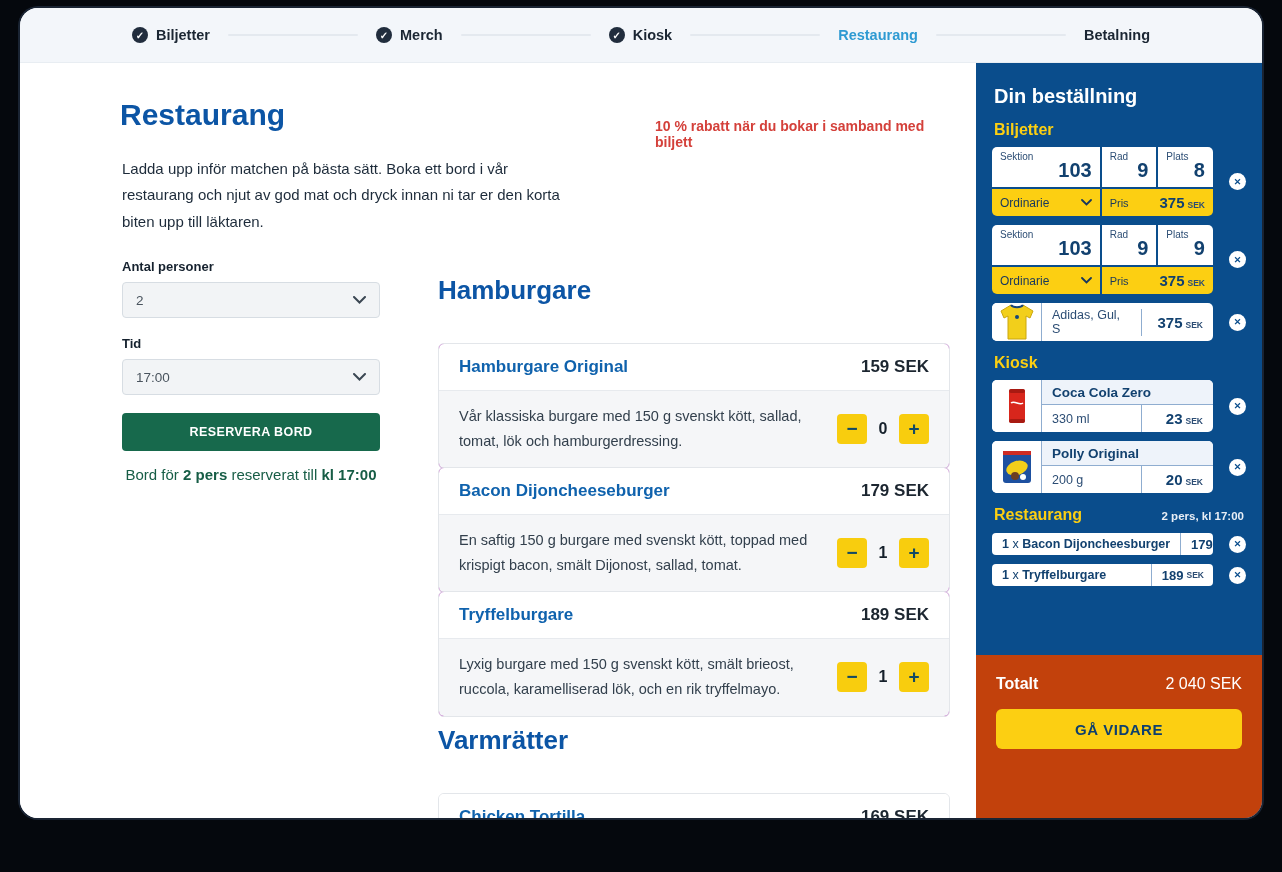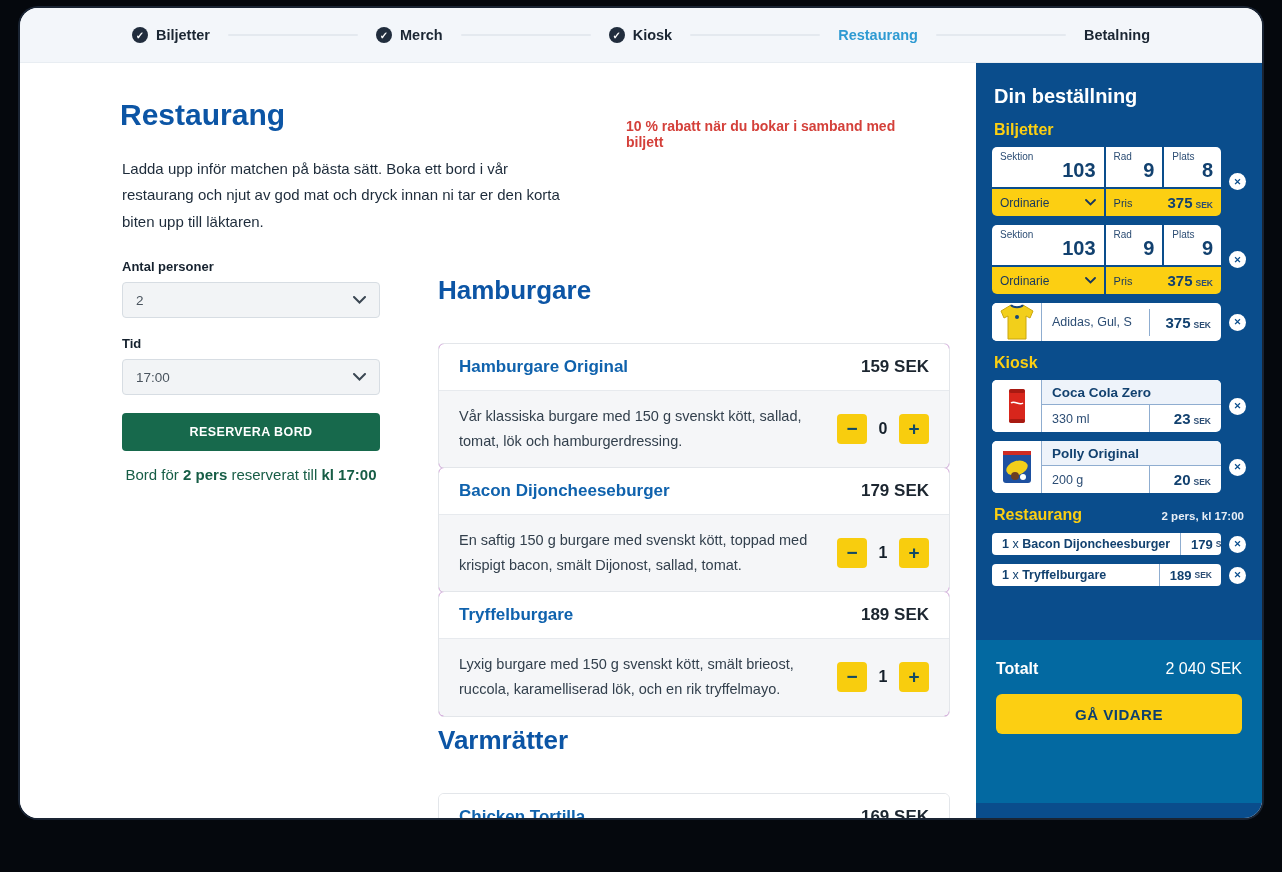--- a/index.html
+++ b/index.html
@@ -19,21 +19,21 @@
   .step-label { font-size:14.5px; font-weight:bold; color:#1b2633; }
   .step.active .step-label { color:#2e9ad2; }
   .check-circle {
     width:16px; height:16px; border-radius:50%; background:#212d3d; color:#ffffff;
     font-size:10px; font-weight:bold; display:flex; align-items:center; justify-content:center;
   }
   .connector { flex:1; height:2px; background:#e4e9ef; margin:0 18px; border-radius:1px; }
   
   .main { position:absolute; left:0; top:55px; width:956px; bottom:0; background:#fff; }
   .page-title { position:absolute; left:100px; top:35px; font-size:30px; font-weight:bold; color:#0c55a5; }
-  .discount-note { position:absolute; left:606px; top:55px; width:300px; font-size:14px; font-weight:bold; color:#d4403a; }
+  .discount-note { position:absolute; left:635px; top:55px; width:300px; font-size:14px; font-weight:bold; color:#d4403a; }
   .intro { position:absolute; left:102px; top:93px; width:452px; font-size:15px; line-height:1.75; color:#1d2b3a; }
   
   .booking { position:absolute; left:102px; top:196px; width:258px; }
   .field-label { font-size:13px; font-weight:bold; color:#15212e; margin-bottom:8px; }
   .select {
     height:36px; background:#f2f4f6; border:1px solid #d7dde3; border-radius:4px;
     display:flex; align-items:center; justify-content:space-between;
     padding:0 13px; margin-bottom:18px; cursor:pointer;
   }
   .select-value { font-size:13.5px; color:#4a545e; }
@@ -69,21 +69,21 @@
   .qty-btn {
     width:30px; height:30px; background:#f8cd0e; border:none; border-radius:4px;
     color:#134a63; font-size:19px; font-weight:bold; line-height:28px;
     display:flex; align-items:center; justify-content:center; cursor:pointer;
   }
   .qty-val { font-size:16px; font-weight:bold; color:#15202b; min-width:10px; text-align:center; }
   
   .sidebar { position:absolute; left:956px; top:55px; width:286px; bottom:0; background:#0a4d8c; padding:14px 16px; }
   .cart-title { font-size:20px; font-weight:bold; color:#ffffff; margin:8px 0 0 2px; }
   .cart-section-heading { font-size:16px; font-weight:bold; color:#fccf12; margin:13px 0 8px 2px; }
-  .cart-row { display:flex; align-items:center; gap:8px; margin-bottom:9px; }
+  .cart-row { display:flex; align-items:center; gap:16px; margin-bottom:9px; }
   .remove-btn {
     width:17px; height:17px; min-width:17px; border-radius:50%; background:#ffffff;
     color:#0a4d8c; font-size:9px; font-weight:bold;
     display:flex; align-items:center; justify-content:center; cursor:pointer;
   }
   
   .ticket-card { flex:1; border-radius:5px; overflow:hidden; }
   .ticket-top { display:grid; grid-template-columns:1.9fr 1fr 1fr; background:#ffffff; }
   .ticket-cell { padding:4px 8px 5px; border-left:2px solid #0a4d8c; }
   .ticket-cell:first-child { border-left:none; }
@@ -106,21 +106,21 @@
   .product-details { flex:1; padding:5px 10px; font-size:12.5px; color:#2c4d74; }
   .product-price-cell { display:flex; align-items:baseline; justify-content:flex-end; gap:3px; min-width:72px; padding:5px 10px; border-left:1px solid #8fadd0; }
   
   .rest-heading-row { display:flex; align-items:baseline; justify-content:space-between; margin:13px 2px 9px; }
   .rest-meta { font-size:11.5px; font-weight:bold; color:#e8eef6; }
   .rest-line { flex:1; display:flex; align-items:center; background:#ffffff; border-radius:4px; overflow:hidden; height:22px; }
   .rest-line-name { flex:1; padding:0 10px; font-size:12.5px; color:#12416f; white-space:nowrap; }
   .rest-line-name b { font-weight:bold; }
   .rest-line-price { display:flex; align-items:baseline; justify-content:flex-end; gap:3px; padding:0 9px; border-left:1px solid #8fadd0; min-width:62px; height:100%; align-items:center; }
   
-  .sidebar-bottom { position:absolute; left:0; right:0; bottom:15px; height:163px; background:#0369a1; padding:20px 20px; }
+  .sidebar-bottom { position:absolute; left:0; right:0; bottom:0; height:163px; background:#c2410c; padding:20px 20px; }
   .total-row { display:flex; align-items:center; justify-content:space-between; margin-bottom:16px; }
   .total-label { font-size:16px; font-weight:bold; color:#ffffff; }
   .total-value { font-size:16px; color:#ffffff; }
   .btn-cta {
     width:100%; height:40px; background:#fccf12; border:none; border-radius:6px;
     color:#0d3f6e; font-size:15px; font-weight:bold; letter-spacing:0.5px;
     display:flex; align-items:center; justify-content:center; cursor:pointer;
   }
   .chev { display:inline-block; }
 </style>

